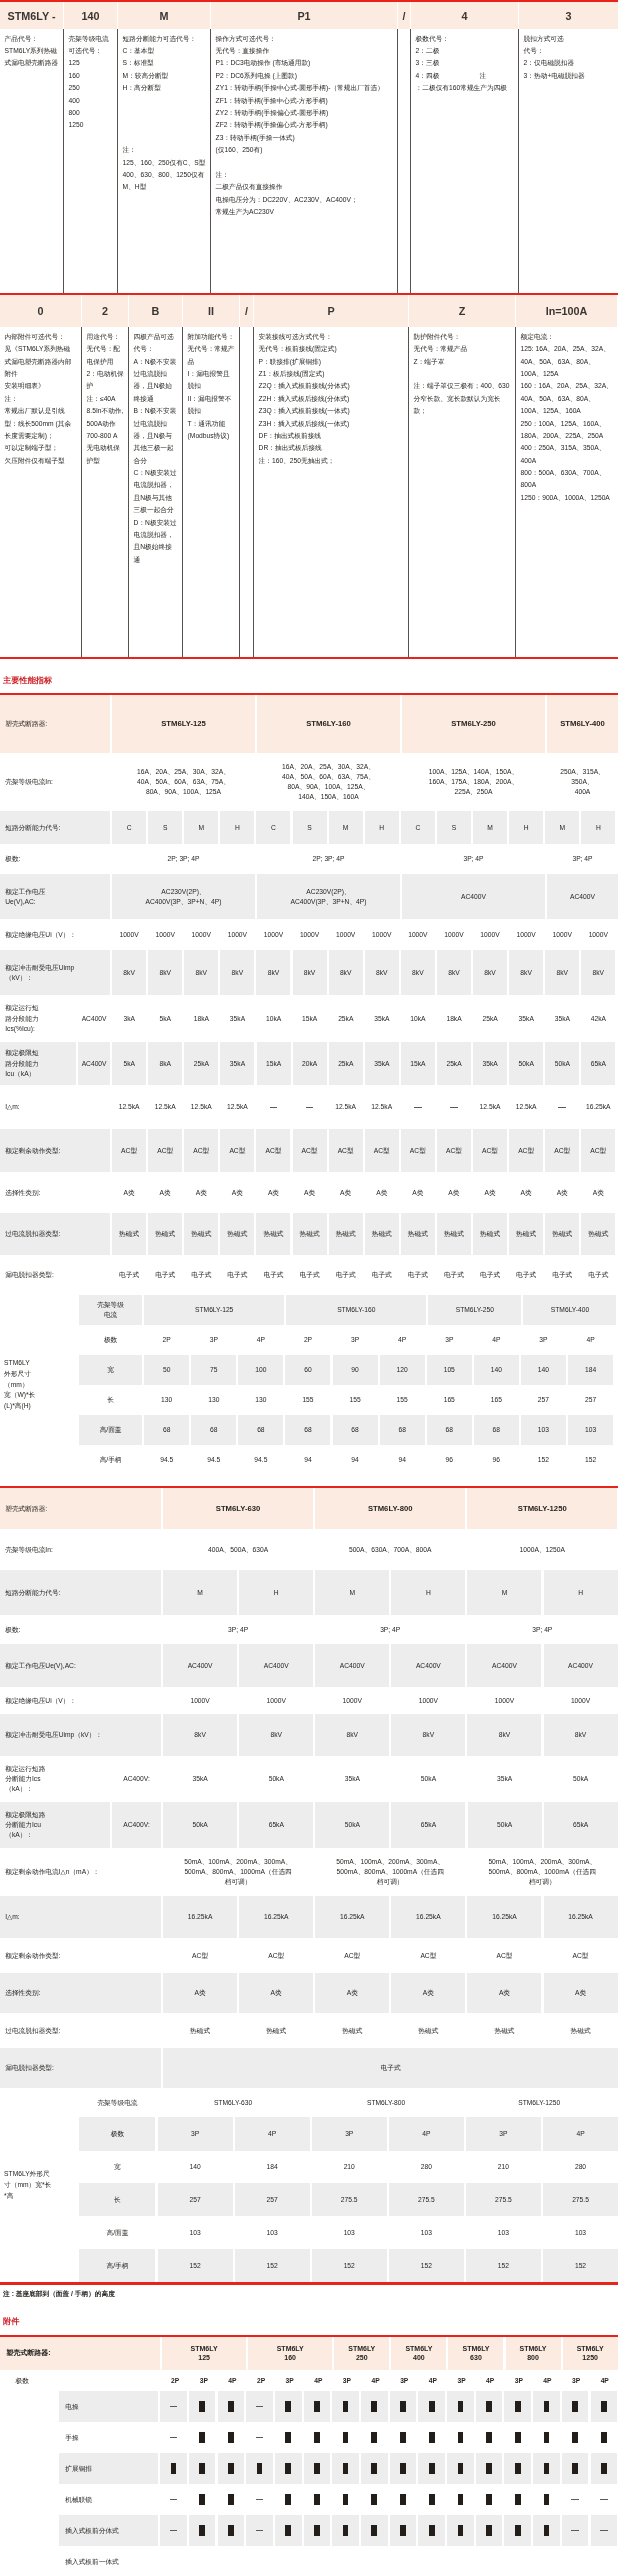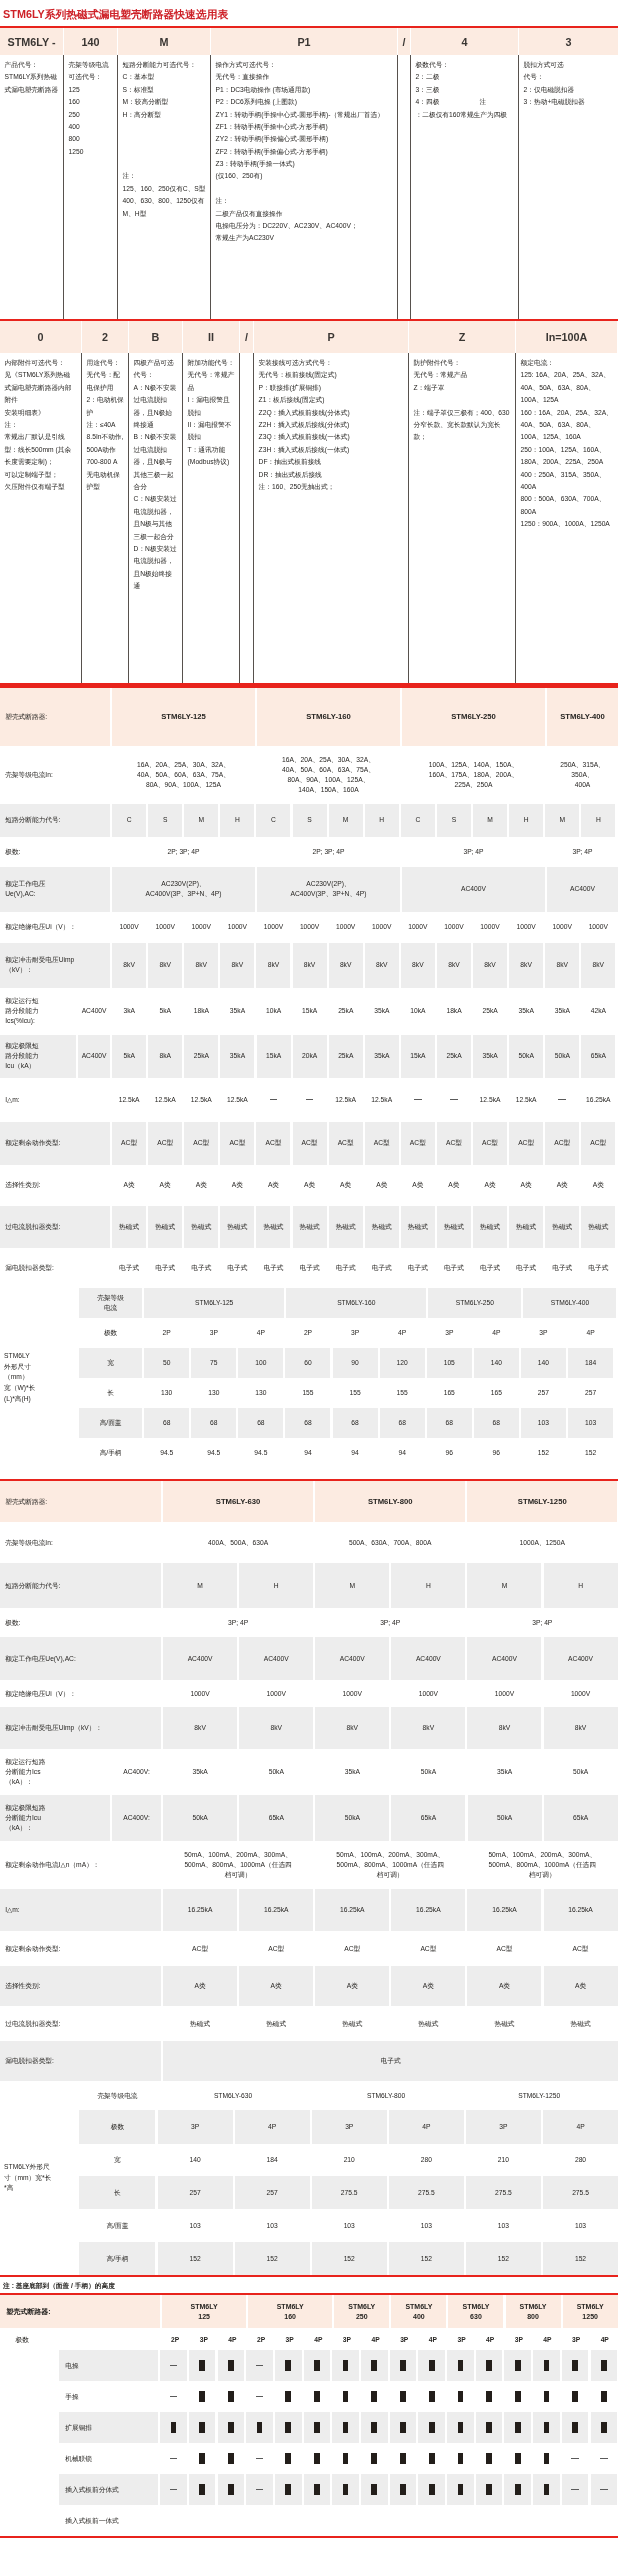--- a/index.html
+++ b/index.html
@@ -34,21 +34,20 @@
   .ahead{background:#fcebe1;font-weight:600;font-size:7px;}
   .alab{justify-content:flex-start;text-align:left;padding-left:6.2px;}
   .blk{display:inline-block;width:5.7px;height:11.3px;background:#231e1a;}
   .note{font-size:6.7px;padding:5.2px 0 2.1px 3.1px;font-weight:600;}
 </style>
 </head>
 <body>
 
 <div class="page">
 
-  <h1 class="t1">STM6LY系列热磁式漏电塑壳断路器快速选用表</h1>
   <div class="redline"></div>
 
   <div id="sel1">
       <div class="selh">
         <div class="selhc" style="width: 64px; height: 27px;">STM6LY -</div>
         <div class="selhc" style="width: 54px; height: 27px;">140</div>
         <div class="selhc" style="width: 93px; height: 27px;">M</div>
         <div class="selhc" style="width: 187px; height: 27px;">P1</div>
         <div class="selhc" style="width: 13px; height: 27px;">/</div>
         <div class="selhc" style="width: 108px; height: 27px;">4</div>
@@ -159,20 +158,21 @@
 125: 16A、20A、25A、32A、40A、50A、63A、80A、100A、125A
 160：16A、20A、25A、32A、40A、50A、63A、80A、100A、125A、160A
 250：100A、125A、160A、180A、200A、225A、250A
 400：250A、315A、350A、400A
 800：500A、630A、700A、800A
 1250：900A、1000A、1250A</div>
       </div>
     </div>
   <div class="redline"></div>
 
+  <h2 class="t2">主要性能指标</h2>
   <div class="redline"></div>
   <div id="perf1" class="ptable">
       <div class="prow" style="min-height: 58px;">
         <div class="ptile plab shade-p" style="width: 110px;">塑壳式断路器:</div>
         <div class="ptile pmodel shade-p" style="width: 143px;">STM6LY-125</div>
         <div class="ptile pmodel shade-p" style="width: 143px;">STM6LY-160</div>
         <div class="ptile pmodel shade-p" style="width: 143px;">STM6LY-250</div>
         <div class="ptile pmodel shade-p" style="width: 71px;">STM6LY-400</div>
       </div>
       <div class="prow" style="min-height: 58px;">
@@ -662,20 +662,21 @@
             <div class="ptile pcell shade" style="width: 75px;">152</div>
             <div class="ptile pcell shade" style="width: 75px;">152</div>
           </div>
         </div>
       </div>
     </div>
   <div class="redline"></div>
 
   <div class="note">注 : 基座底部到（面盖 / 手柄）的高度</div>
 
+  <h2 class="t2">附件</h2>
   <div id="acc" class="acc">
       <div class="arow" style="min-height: 33px;">
         <div class="atile ahead alab" style="width: 160px;">塑壳式断路器:</div>
         <div class="atile ahead" style="width: 84px;">STM6LY
 125</div>
         <div class="atile ahead" style="width: 84px;">STM6LY
 160</div>
         <div class="atile ahead" style="width: 55px;">STM6LY
 250</div>
         <div class="atile ahead" style="width: 55px;">STM6LY

